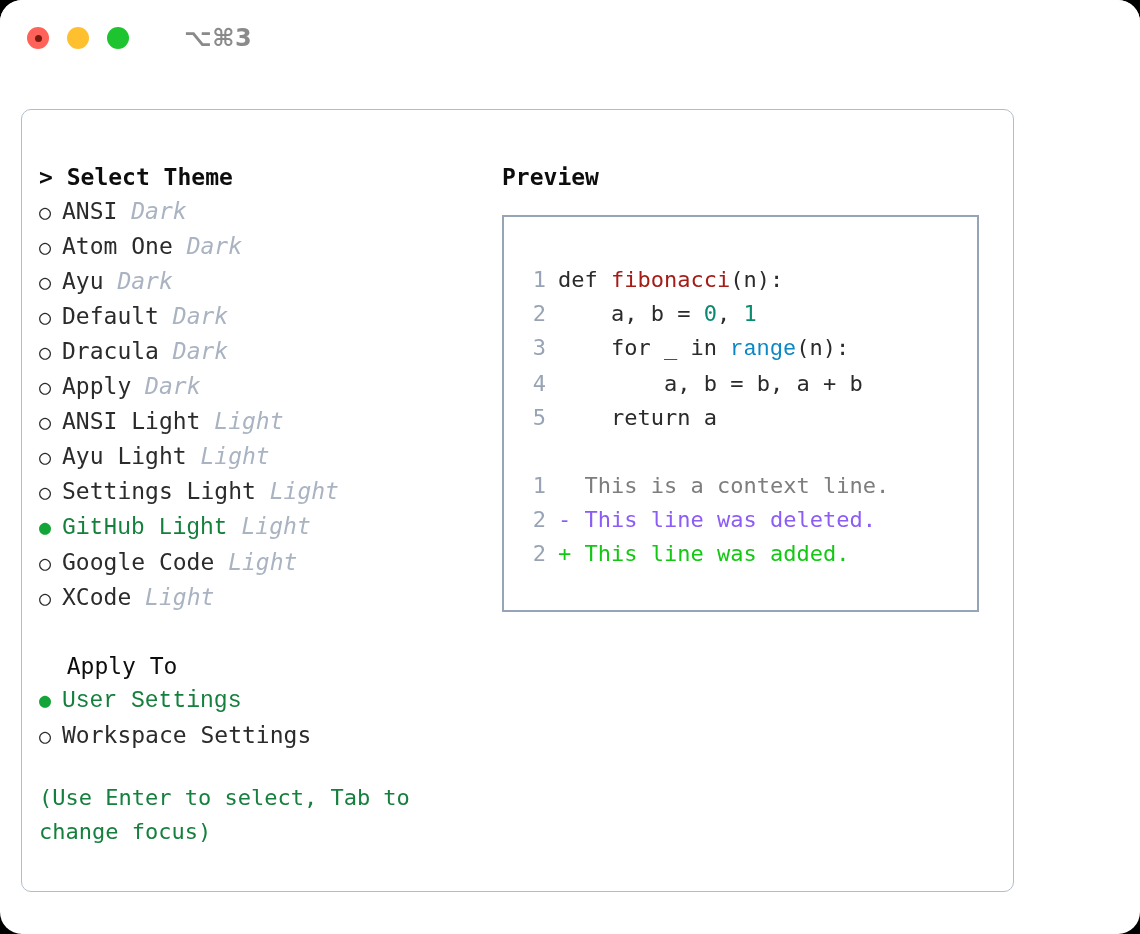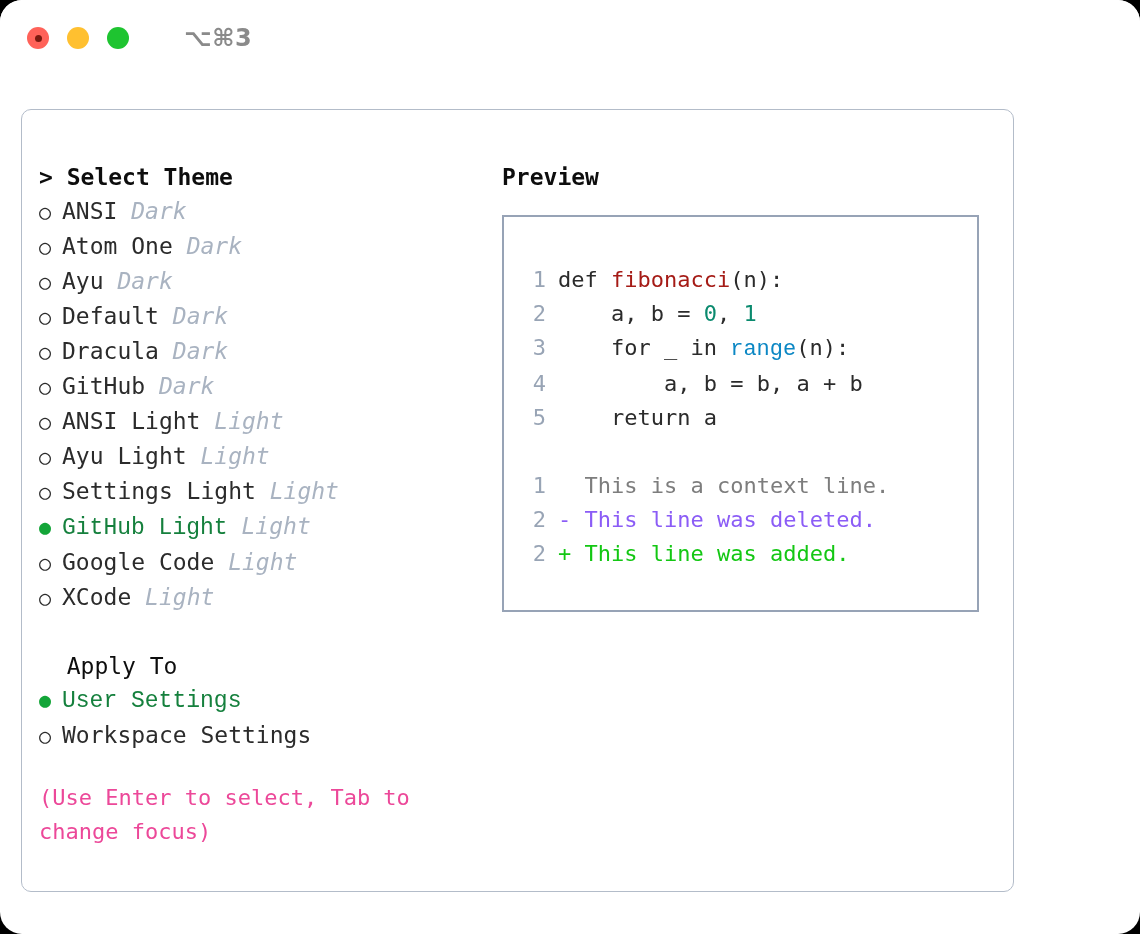--- a/index.html
+++ b/index.html
@@ -107,21 +107,21 @@
   .opt-label { color: #2b2b2b; }
   .option-row.selected .opt-label { color: #15803d; font-family: Liberation Mono, monospace; }
   .opt-badge { color: #a9b3c1; font-style: italic; }
 
   .gap-sm { height: 34px; }
   .gap-xs { height: 14px; }
 
   .hint {
     font-size: 22px;
     line-height: 34px;
-    color: #ec4899;
+    color: #15803d;
     white-space: pre-wrap;
     max-width: 410px;
     margin-top: 14px;
   }
 
   
   .right-col {
     flex: 1;
     padding: 50px 0 0 10px;
   }
@@ -187,21 +187,21 @@
       <div class="left-col">
 
         <div class="section-head focused">&gt; Select Theme</div>
 
         <div id="theme-list">
             <div class="option-row"><span class="bullet">○</span><span class="opt-label">ANSI</span><span class="opt-badge"> Dark</span></div>
             <div class="option-row"><span class="bullet">○</span><span class="opt-label">Atom One</span><span class="opt-badge"> Dark</span></div>
             <div class="option-row"><span class="bullet">○</span><span class="opt-label">Ayu</span><span class="opt-badge"> Dark</span></div>
             <div class="option-row"><span class="bullet">○</span><span class="opt-label">Default</span><span class="opt-badge"> Dark</span></div>
             <div class="option-row"><span class="bullet">○</span><span class="opt-label">Dracula</span><span class="opt-badge"> Dark</span></div>
-            <div class="option-row"><span class="bullet">○</span><span class="opt-label">GitHub</span><span class="opt-badge"> Dark</span></div>
+            <div class="option-row"><span class="bullet">○</span><span class="opt-label">Apply</span><span class="opt-badge"> Dark</span></div>
             <div class="option-row"><span class="bullet">○</span><span class="opt-label">ANSI Light</span><span class="opt-badge"> Light</span></div>
             <div class="option-row"><span class="bullet">○</span><span class="opt-label">Ayu Light</span><span class="opt-badge"> Light</span></div>
             <div class="option-row"><span class="bullet">○</span><span class="opt-label">Settings Light</span><span class="opt-badge"> Light</span></div>
             <div class="option-row selected"><span class="bullet on">●</span><span class="opt-label">GitHub Light</span><span class="opt-badge"> Light</span></div>
             <div class="option-row"><span class="bullet">○</span><span class="opt-label">Google Code</span><span class="opt-badge"> Light</span></div>
             <div class="option-row"><span class="bullet">○</span><span class="opt-label">XCode</span><span class="opt-badge"> Light</span></div>
           </div>
 
         <div class="gap-sm"></div>
 

